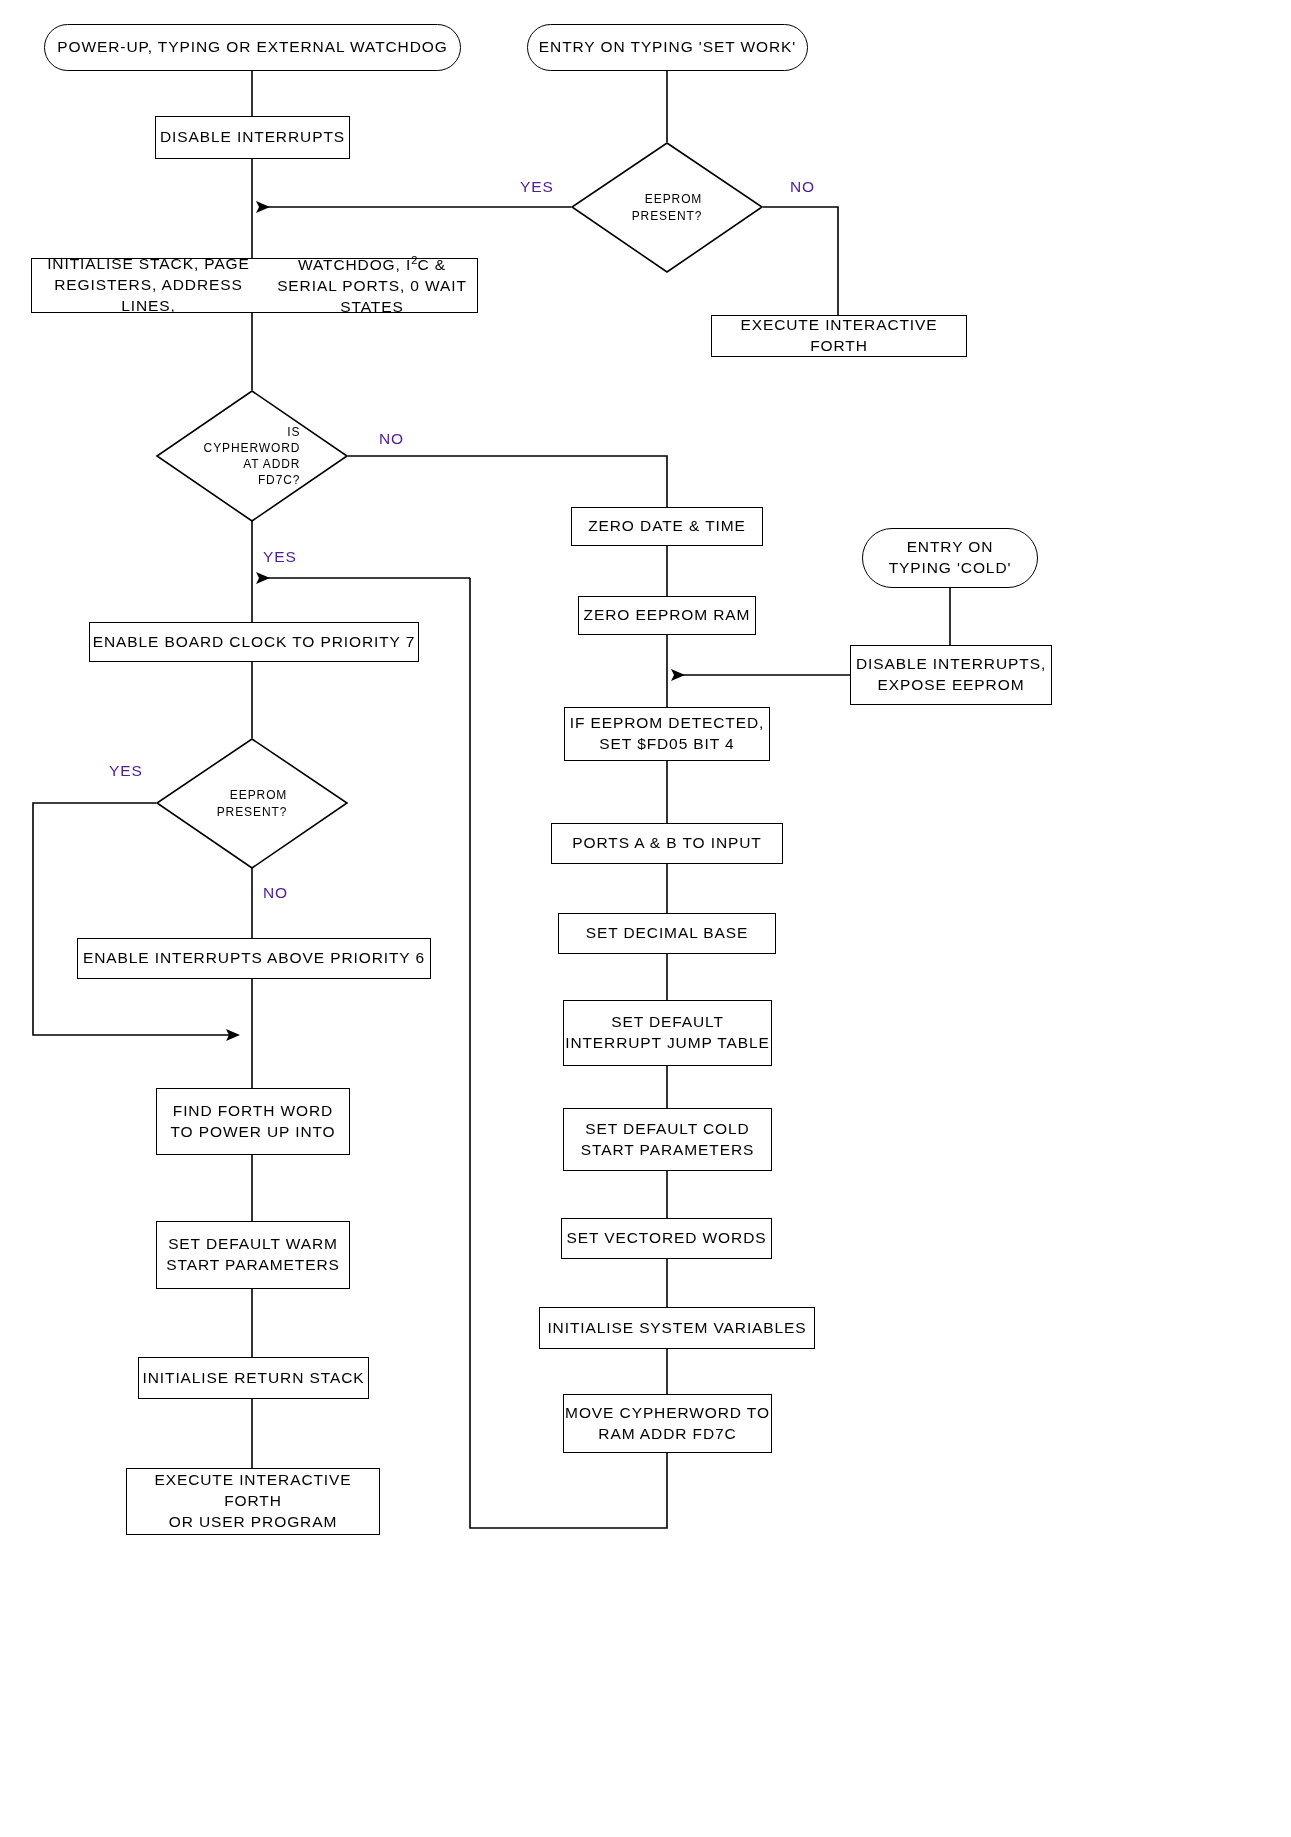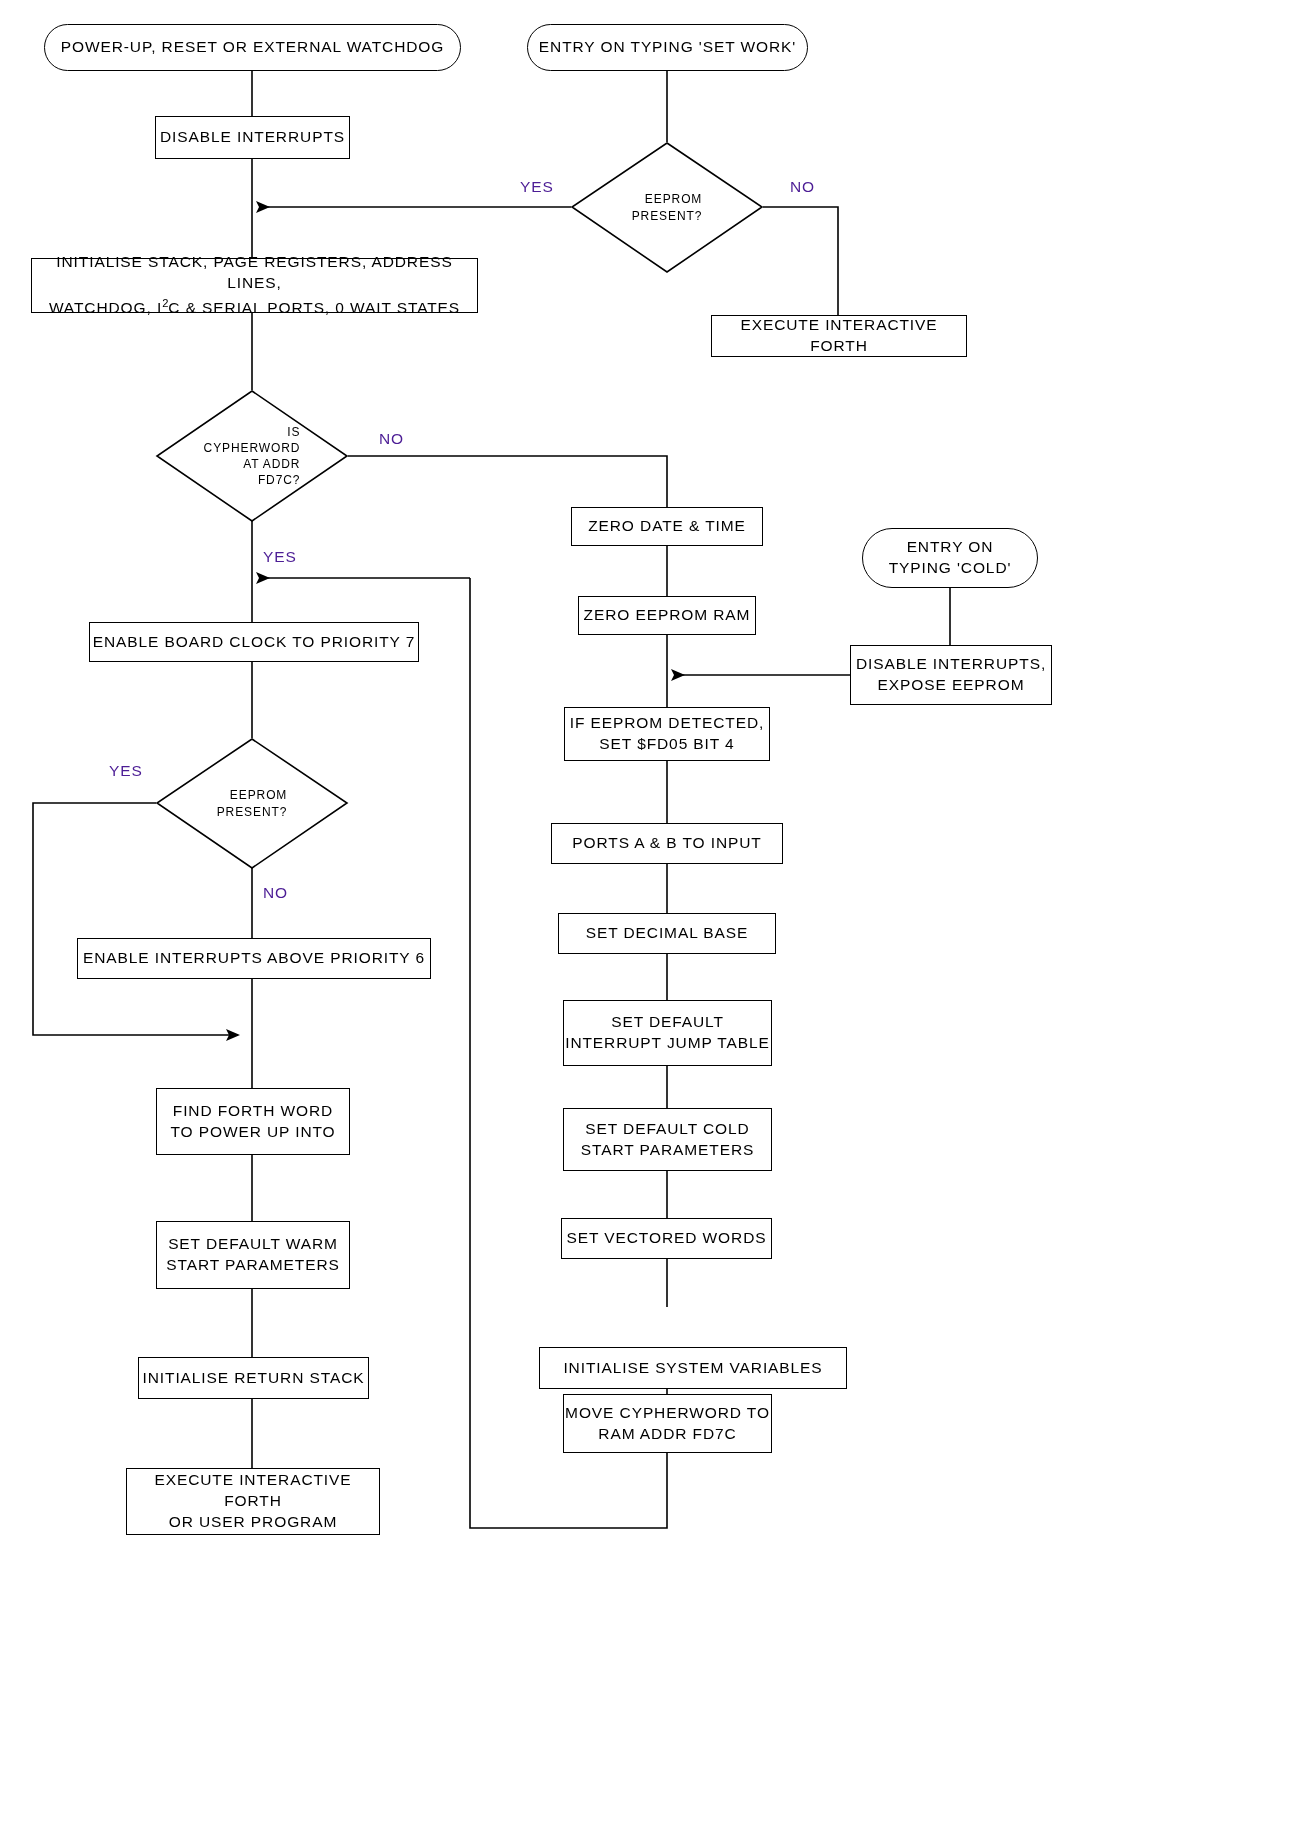--- a/index.html
+++ b/index.html
@@ -148,28 +148,28 @@
 
       <path d="M667,1453 L667,1528 L470,1528 L470,578"></path>
 
       <line x1="950" y1="588" x2="950" y2="645"></line>
 
       <path d="M850,675 L683,675" marker-end="url(#arrL)"></path>
     </g>
   </svg>
 
   <div class="node terminal" style="left:44px; top:24px; width:417px; height:47px;">
-    <span>POWER-UP, RESET OR EXTERNAL WATCHDOG</span>
+    <span>POWER-UP, TYPING OR EXTERNAL WATCHDOG</span>
   </div>
 
   <div class="node" style="left:155px; top:116px; width:195px; height:43px;">
     <span>DISABLE INTERRUPTS</span>
   </div>
 
-  <div class="node" style="left:31px; top:258px; width:447px; height:55px; flex-direction:column; gap:2px;">
+  <div class="node" style="left:31px; top:258px; width:447px; height:55px; flex-direction:row; gap:2px;">
     <span>INITIALISE STACK, PAGE REGISTERS, ADDRESS LINES,</span>
     <span><span>WATCHDOG, I</span><sup>2</sup><span>C &amp; SERIAL PORTS, 0 WAIT STATES</span></span>
   </div>
 
   <div class="diamond-wrap" style="left:156px; top:390px; width:192px; height:132px;">
     <svg width="192" height="132" viewBox="0 0 192 132">
       <polygon points="96,1 191,66 96,131 1,66" fill="#ffffff" stroke="#000000" stroke-width="1.6"></polygon>
     </svg>
     <div class="diamond-label">IS
 CYPHERWORD
@@ -256,21 +256,21 @@
 
   <div class="node" style="left:563px; top:1108px; width:209px; height:63px;">
     <span>SET DEFAULT COLD
 START PARAMETERS</span>
   </div>
 
   <div class="node" style="left:561px; top:1218px; width:211px; height:41px;">
     <span>SET VECTORED WORDS</span>
   </div>
 
-  <div class="node" style="left:539px; top:1307px; width:308px; height:42px;margin-top:40px;">
+  <div class="node" style="left:539px; top:1307px; width:276px; height:42px;">
     <span>INITIALISE SYSTEM VARIABLES</span>
   </div>
 
   <div class="node" style="left:563px; top:1394px; width:209px; height:59px;">
     <span>MOVE CYPHERWORD TO
 RAM ADDR FD7C</span>
   </div>
 
   <div class="node terminal" style="left:862px; top:528px; width:176px; height:60px;">
     <span>ENTRY ON

